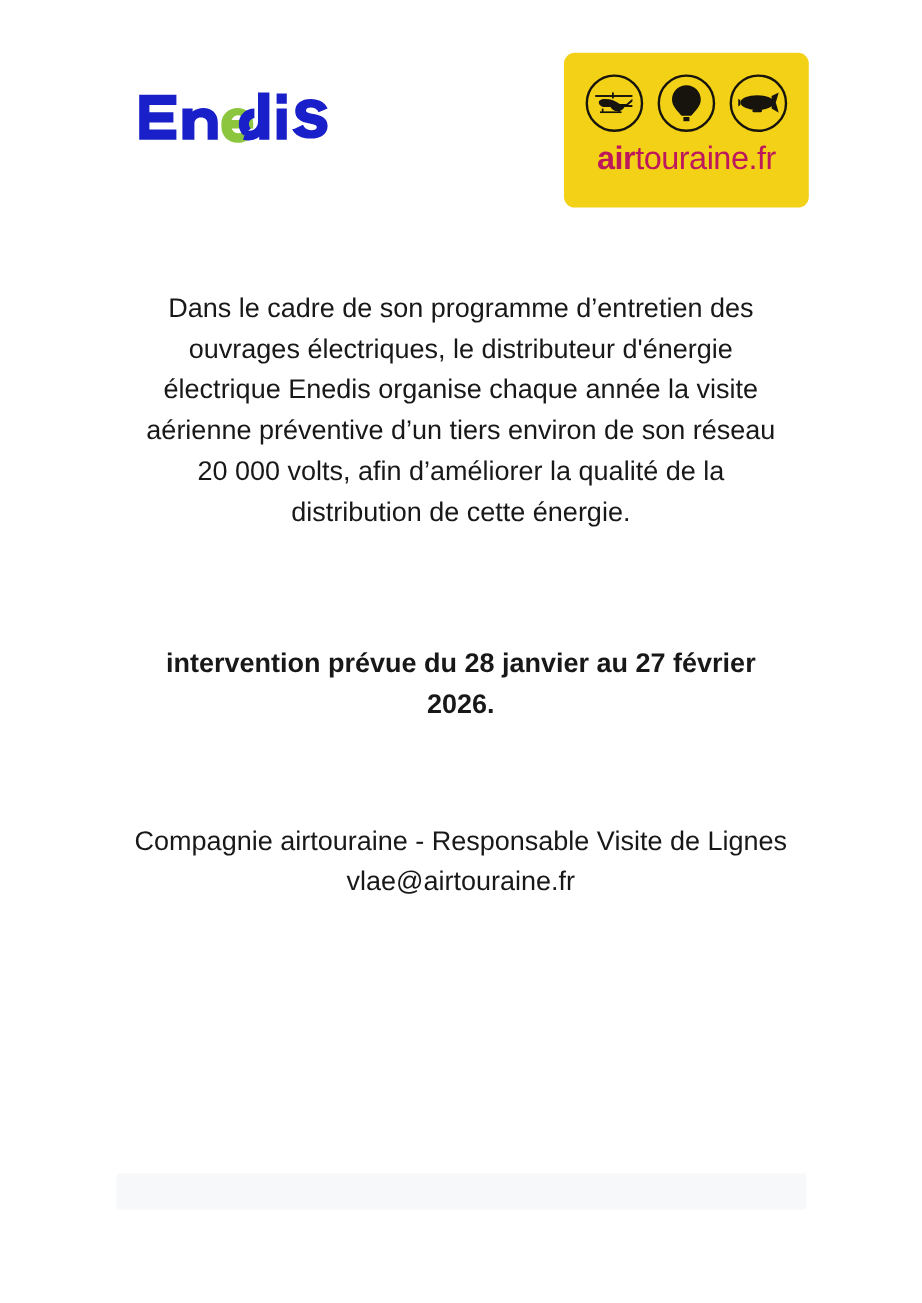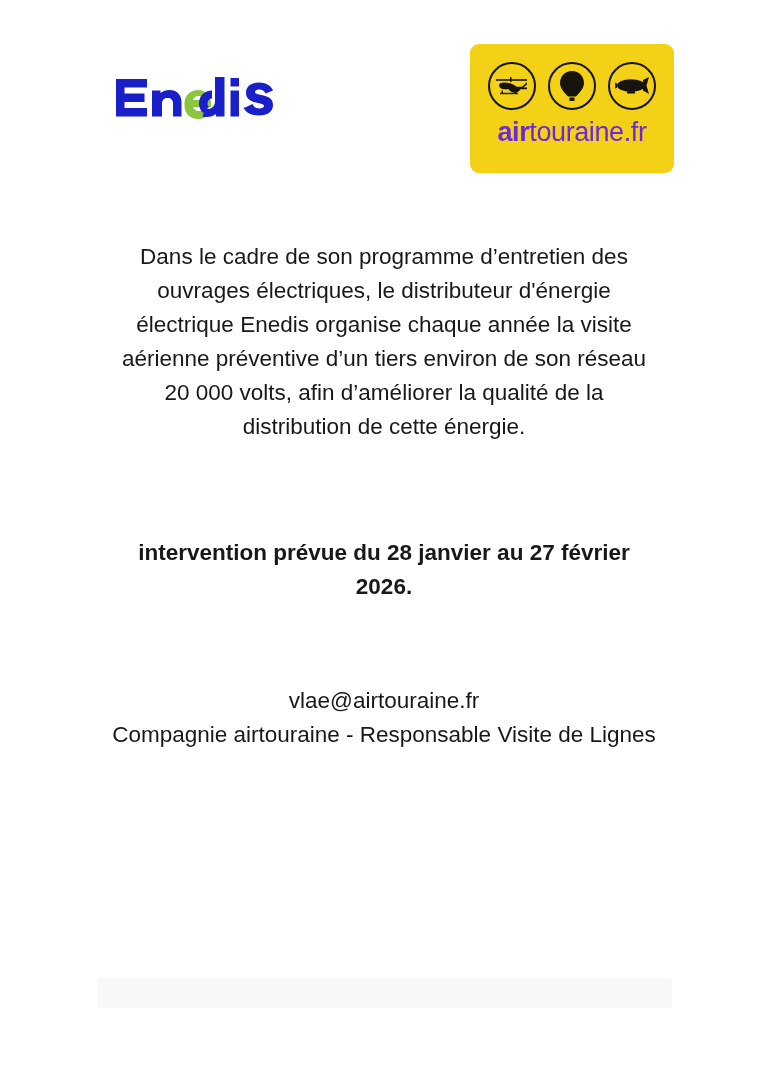--- a/index.html
+++ b/index.html
@@ -64,21 +64,21 @@
   }
   .at-icon svg { display: block; }
   .at-wordmark {
     position: absolute;
     left: 0;
     right: 0;
     top: 75px;
     text-align: center;
     font-size: 27px;
     letter-spacing: -0.4px;
-    color: #6d28d9;
+    color: #be185d;
     line-height: 1;
     white-space: nowrap;
   }
   .at-wordmark .at-bold { font-weight: bold; }
   .at-wordmark .at-light { font-weight: normal; }
 
   
   .content {
     position: absolute;
     left: 104px;
@@ -195,18 +195,18 @@
 
   <div class="spacer-md"></div>
 
 
   <div class="spacer-md"></div>
 
   <p class="para bold">intervention prévue du 28 janvier au 27 février 2026.</p>
 
   <div class="spacer-lg"></div>
 
+  <p class="sig">Compagnie airtouraine - Responsable Visite de Lignes</p>
   <p class="sig">vlae@airtouraine.fr</p>
-  <p class="sig">Compagnie airtouraine - Responsable Visite de Lignes</p>
 
 </div>
 
 <div class="bottom-band"></div>
 
 </body></html>

